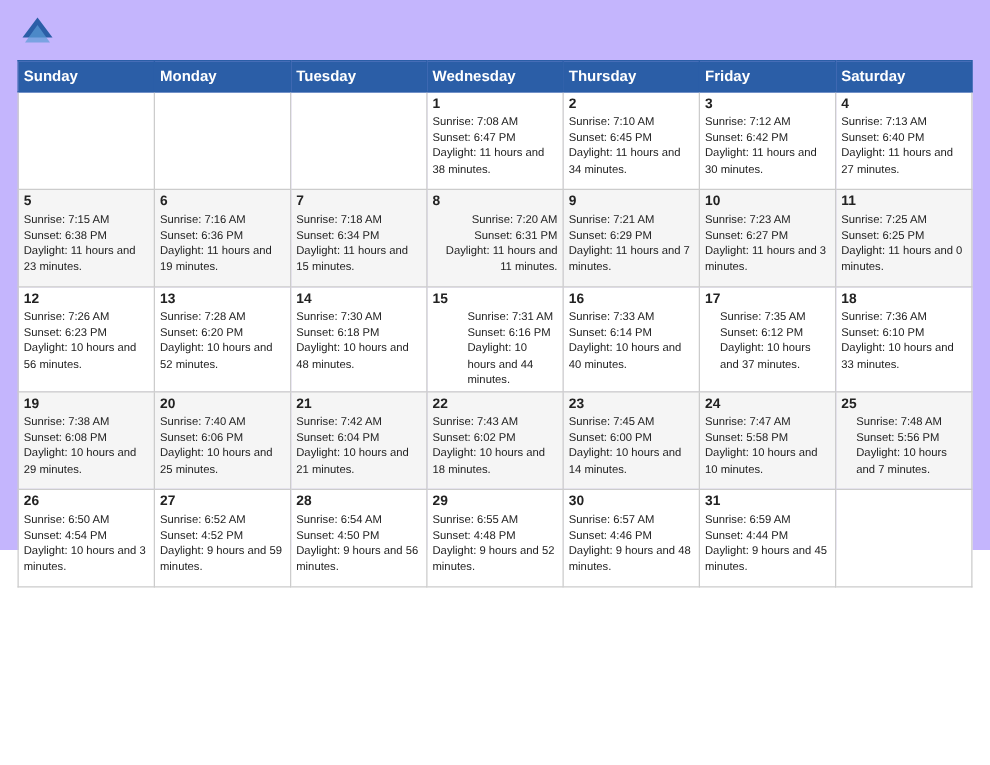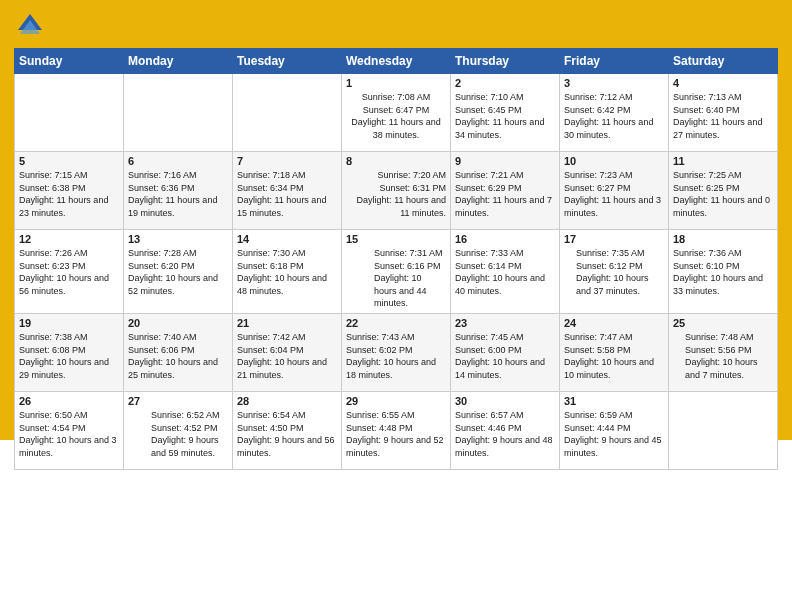--- a/index.html
+++ b/index.html
@@ -6,21 +6,21 @@
     body {
       font-family: Arial, sans-serif;
       background: #fff;
       width: 792px;
       height: 612px;
       overflow: hidden;
     }
     .page {
       width: 792px;
       height: 440px;
-      background: #eab308;
+      background: #c4b5fd;
       padding: 10px 14px 10px 14px;
     }
     .header {
       display: flex;
       justify-content: space-between;
       align-items: flex-start;
       margin-bottom: 6px;
     }
     .logo {
       display: flex;
@@ -129,21 +129,21 @@
           <th>Saturday</th>
         </tr>
     </thead>
     <tbody id="calendar-body">
         <tr>
           <td></td>
           <td></td>
           <td></td>
           <td>
             <div class="day-num">1</div>
-            <div class="day-info" style="white-space: pre-line; text-align: center;">Sunrise: 7:08 AM
+            <div class="day-info" style="white-space: pre-line;">Sunrise: 7:08 AM
 Sunset: 6:47 PM
 Daylight: 11 hours and 38 minutes.</div>
           </td>
           <td>
             <div class="day-num">2</div>
             <div class="day-info" style="white-space: pre-line;">Sunrise: 7:10 AM
 Sunset: 6:45 PM
 Daylight: 11 hours and 34 minutes.</div>
           </td>
           <td>
@@ -293,21 +293,21 @@
         </tr>
         <tr>
           <td>
             <div class="day-num">26</div>
             <div class="day-info" style="white-space: pre-line;">Sunrise: 6:50 AM
 Sunset: 4:54 PM
 Daylight: 10 hours and 3 minutes.</div>
           </td>
           <td>
             <div class="day-num">27</div>
-            <div class="day-info" style="white-space: pre-line; margin-left: 23px;">Sunrise: 6:52 AM
+            <div class="day-info" style="white-space: pre-line;">Sunrise: 6:52 AM
 Sunset: 4:52 PM
 Daylight: 9 hours and 59 minutes.</div>
           </td>
           <td>
             <div class="day-num">28</div>
             <div class="day-info" style="white-space: pre-line;">Sunrise: 6:54 AM
 Sunset: 4:50 PM
 Daylight: 9 hours and 56 minutes.</div>
           </td>
           <td>

